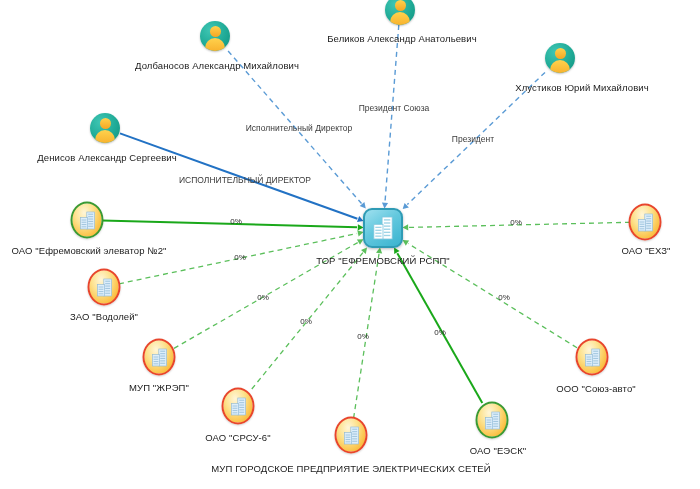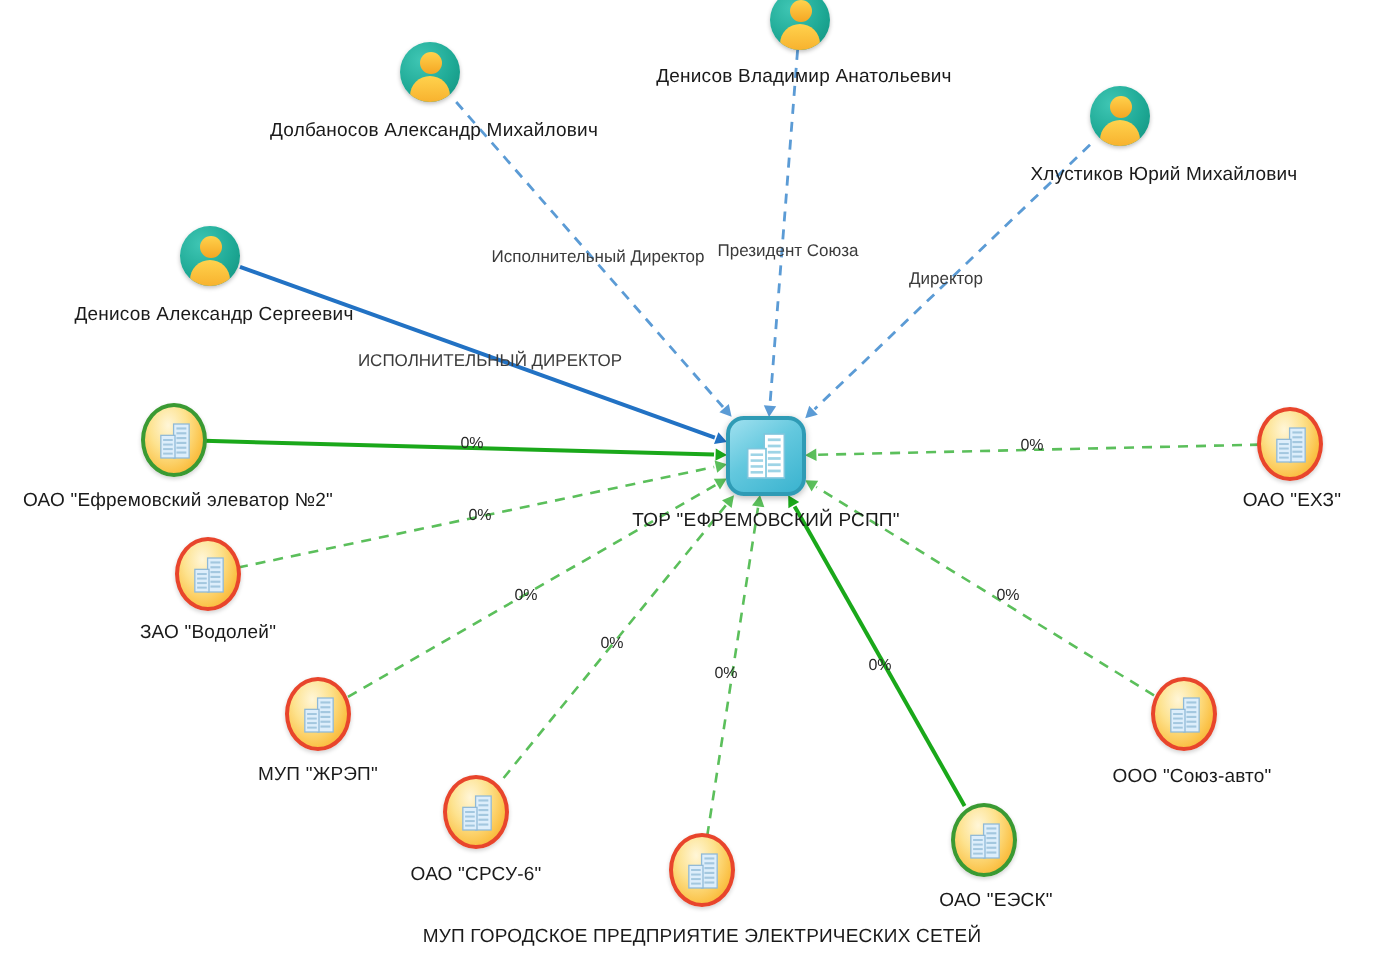--- a/index.html
+++ b/index.html
@@ -153,22 +153,22 @@
       <line x1="482.3" y1="403.0" x2="397.3" y2="253.2" stroke="#1aa81a" stroke-width="2"></line>
       <polygon points="394.1,247.6 399.6,251.0 394.2,254.1" fill="#1aa81a"></polygon>
       <line x1="577.0" y1="347.7" x2="408.1" y2="243.5" stroke="#5bbf5b" stroke-width="1.3" stroke-dasharray="5,4"></line>
       <polygon points="402.6,240.1 409.1,240.4 405.8,245.7" fill="#5bbf5b"></polygon>
       <line x1="630.0" y1="222.3" x2="409.0" y2="227.4" stroke="#5bbf5b" stroke-width="1.3" stroke-dasharray="5,4"></line>
       <polygon points="402.5,227.6 408.1,224.3 408.3,230.5" fill="#5bbf5b"></polygon>
     </svg>
 
   <div id="edge-labels">
       <div class="edge-label" style="left: 299px; top: 128px;">Исполнительный Директор</div>
-      <div class="edge-label" style="left: 394px; top: 125px; text-align: center;">Президент Союза</div>
-      <div class="edge-label" style="left: 473px; top: 139px;">Директор</div>
+      <div class="edge-label" style="left: 394px; top: 108px; text-align: center;">Президент Союза</div>
+      <div class="edge-label" style="left: 473px; top: 139px;">Президент</div>
       <div class="edge-label" style="left: 245px; top: 180px;">ИСПОЛНИТЕЛЬНЫЙ ДИРЕКТОР</div>
       <div class="edge-label pct" style="left: 236px; top: 222px;">0%</div>
       <div class="edge-label pct" style="left: 240px; top: 258px;">0%</div>
       <div class="edge-label pct" style="left: 263px; top: 298px;">0%</div>
       <div class="edge-label pct" style="left: 306px; top: 322px;">0%</div>
       <div class="edge-label pct" style="left: 363px; top: 337px;">0%</div>
       <div class="edge-label pct" style="left: 440px; top: 333px;">0%</div>
       <div class="edge-label pct" style="left: 504px; top: 298px;">0%</div>
       <div class="edge-label pct" style="left: 516px; top: 223px;">0%</div>
     </div>
@@ -195,21 +195,21 @@
         </div>
       </div>
       <div class="node-label" style="position: absolute; left: 383px; top: 253px; transform: translate(-50%, 0px);">ТОР "ЕФРЕМОВСКИЙ РСПП"</div>
       <div class="node" style="left: 215px; top: 36px;">
         <div class="person-icon"></div>
       </div>
       <div class="node-label" style="position: absolute; left: 217px; top: 58px; transform: translate(-50%, 0px);">Долбаносов Александр Михайлович</div>
       <div class="node" style="left: 400px; top: 10px;">
         <div class="person-icon"></div>
       </div>
-      <div class="node-label" style="position: absolute; left: 402px; top: 31px; transform: translate(-50%, 0px);">Денисов Владимир Анатольевич</div>
+      <div class="node-label" style="position: absolute; left: 402px; top: 31px; transform: translate(-50%, 0px);">Беликов Александр Анатольевич</div>
       <div class="node" style="left: 560px; top: 58px;">
         <div class="person-icon"></div>
       </div>
       <div class="node-label" style="position: absolute; left: 562px; top: 80px; transform: translate(-50%, 0px); margin-left: 20px;">Хлустиков Юрий Михайлович</div>
       <div class="node" style="left: 105px; top: 128px;">
         <div class="person-icon"></div>
       </div>
       <div class="node-label" style="position: absolute; left: 107px; top: 150px; transform: translate(-50%, 0px);">Денисов Александр Сергеевич</div>
       <div class="node" style="left: 87px; top: 220px;">
         <div class="company-icon ring-green">

